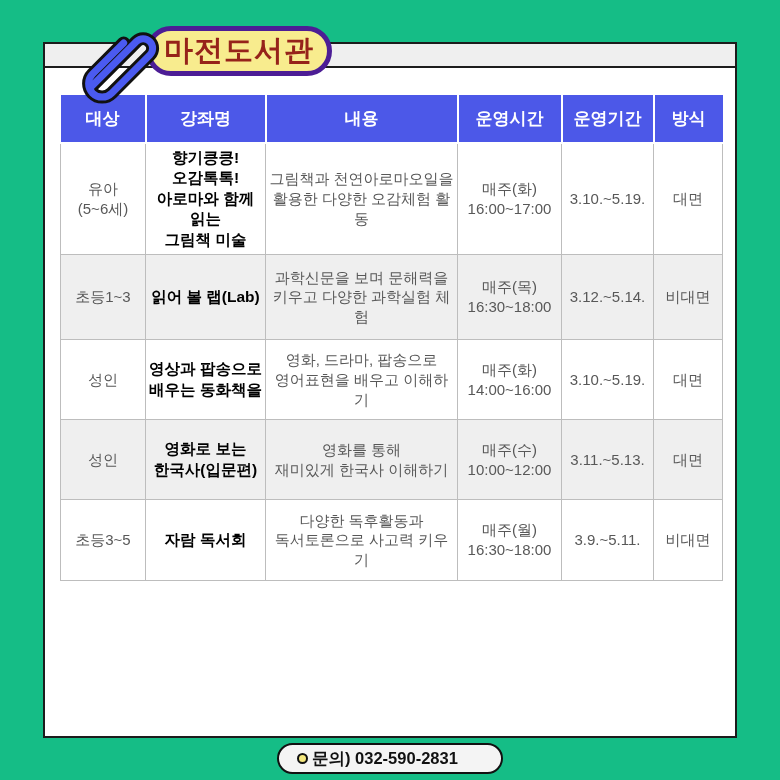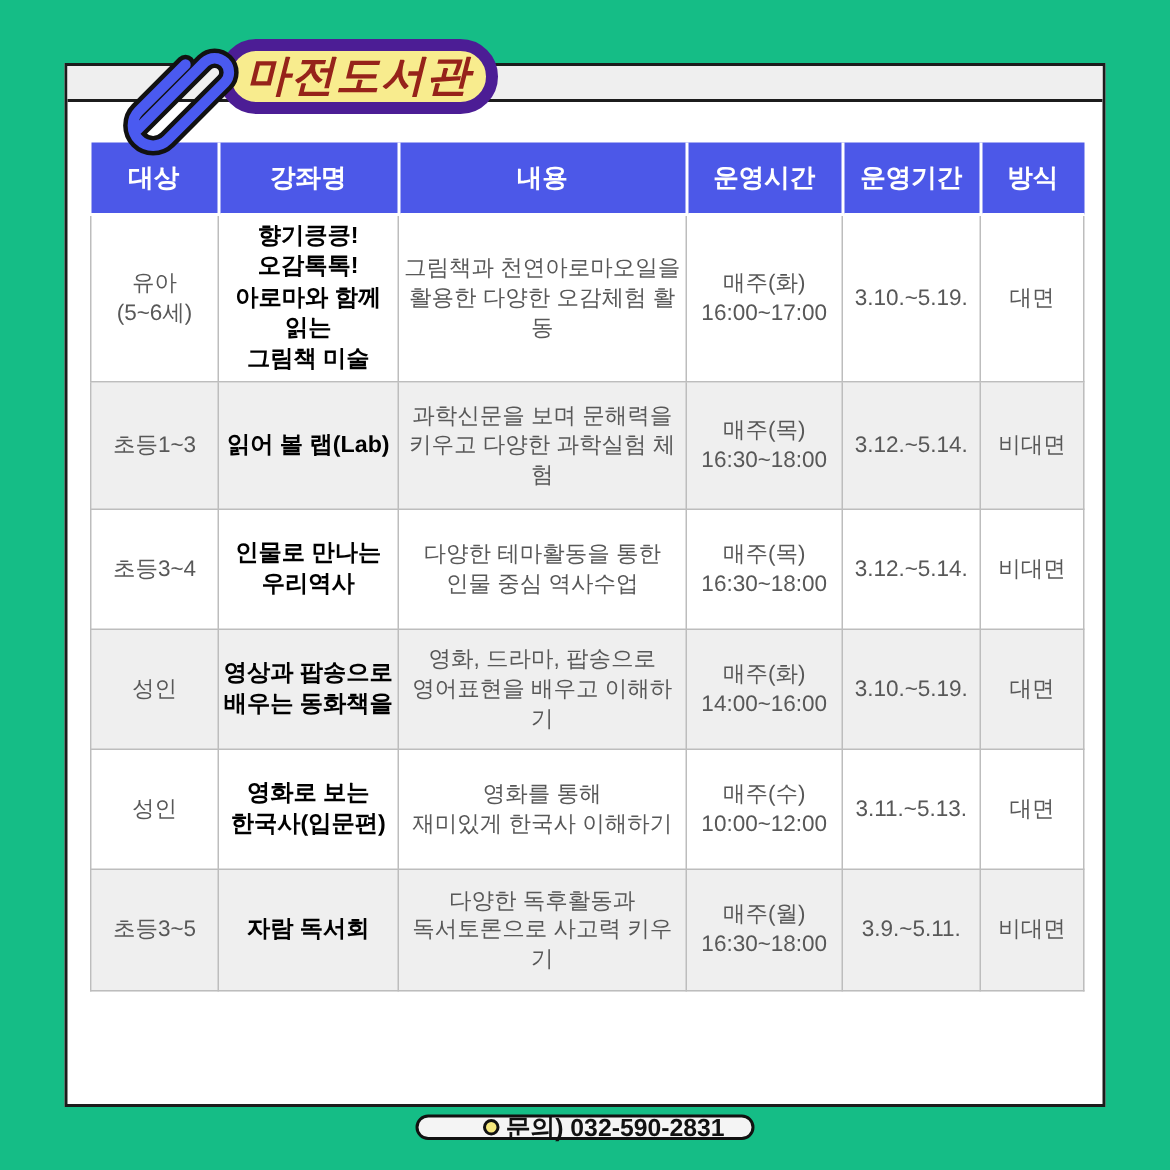--- a/index.html
+++ b/index.html
@@ -29,25 +29,24 @@
     left: 58px; top: 10px;
     width: 130px; height: 112px;
     z-index: 6;
   }
   
   .badge {
     position: absolute;
     left: 146px; top: 26px;
     width: 186px; height: 50px;
     background: #f8ec8e;
-    border: 8px solid #4c1d95;
+    border: 5px solid #4c1d95;
     border-radius: 28px;
     display: flex; align-items: center; justify-content: center;
     z-index: 5;
-    font-style: italic;
   }
   .badge-text {
     font-size: 29px;
     font-weight: bold;
     color: #96231a;
     letter-spacing: 1px;
   }
   
   .table-wrap {
     position: absolute;
@@ -87,26 +86,26 @@
   td.course { font-weight: bold; color: #000000; font-size: 15.5px; }
   tr.r1 { height: 102px; }
   tr.r2 { height: 85px; }
   tr.r3, tr.r4, tr.r5, tr.r6 { height: 80px; }
   tr.r7 { height: 81px; }
   
   .footer-pill {
     position: absolute;
     left: 50%; top: 743px;
     transform: translateX(-50%);
-    height: 17px;
+    height: 31px;
     min-width: 226px;
     background: #f4f4f4;
     border: 2.5px solid #111111;
     border-radius: 18px;
-    display: flex; align-items: center; justify-content: flex-end;
+    display: flex; align-items: center; justify-content: flex-start;
     gap: 4px;
     padding: 0 18px;
     z-index: 4;
   }
   .footer-dot {
     width: 11px; height: 11px;
     border-radius: 50%;
     background: #f5e87e;
     border: 2.5px solid #111111;
     flex: 0 0 auto;
@@ -174,31 +173,20 @@
       <tr class="r2">
         <td>초등1~3</td>
         <td class="course">읽어 볼 랩(Lab)</td>
         <td>과학신문을 보며 문해력을
 키우고 다양한 과학실험 체험</td>
         <td>매주(목)
 16:30~18:00</td>
         <td>3.12.~5.14.</td>
         <td>비대면</td>
       </tr>
-      <tr class="r3">
-        <td>초등3~4</td>
-        <td class="course">인물로 만나는
-우리역사</td>
-        <td>다양한 테마활동을 통한
-인물 중심 역사수업</td>
-        <td>매주(목)
-16:30~18:00</td>
-        <td>3.12.~5.14.</td>
-        <td>비대면</td>
-      </tr>
       <tr class="r5">
         <td>성인</td>
         <td class="course">영상과 팝송으로
 배우는 동화책을</td>
         <td>영화, 드라마, 팝송으로
 영어표현을 배우고 이해하기</td>
         <td>매주(화)
 14:00~16:00</td>
         <td>3.10.~5.19.</td>
         <td>대면</td>

